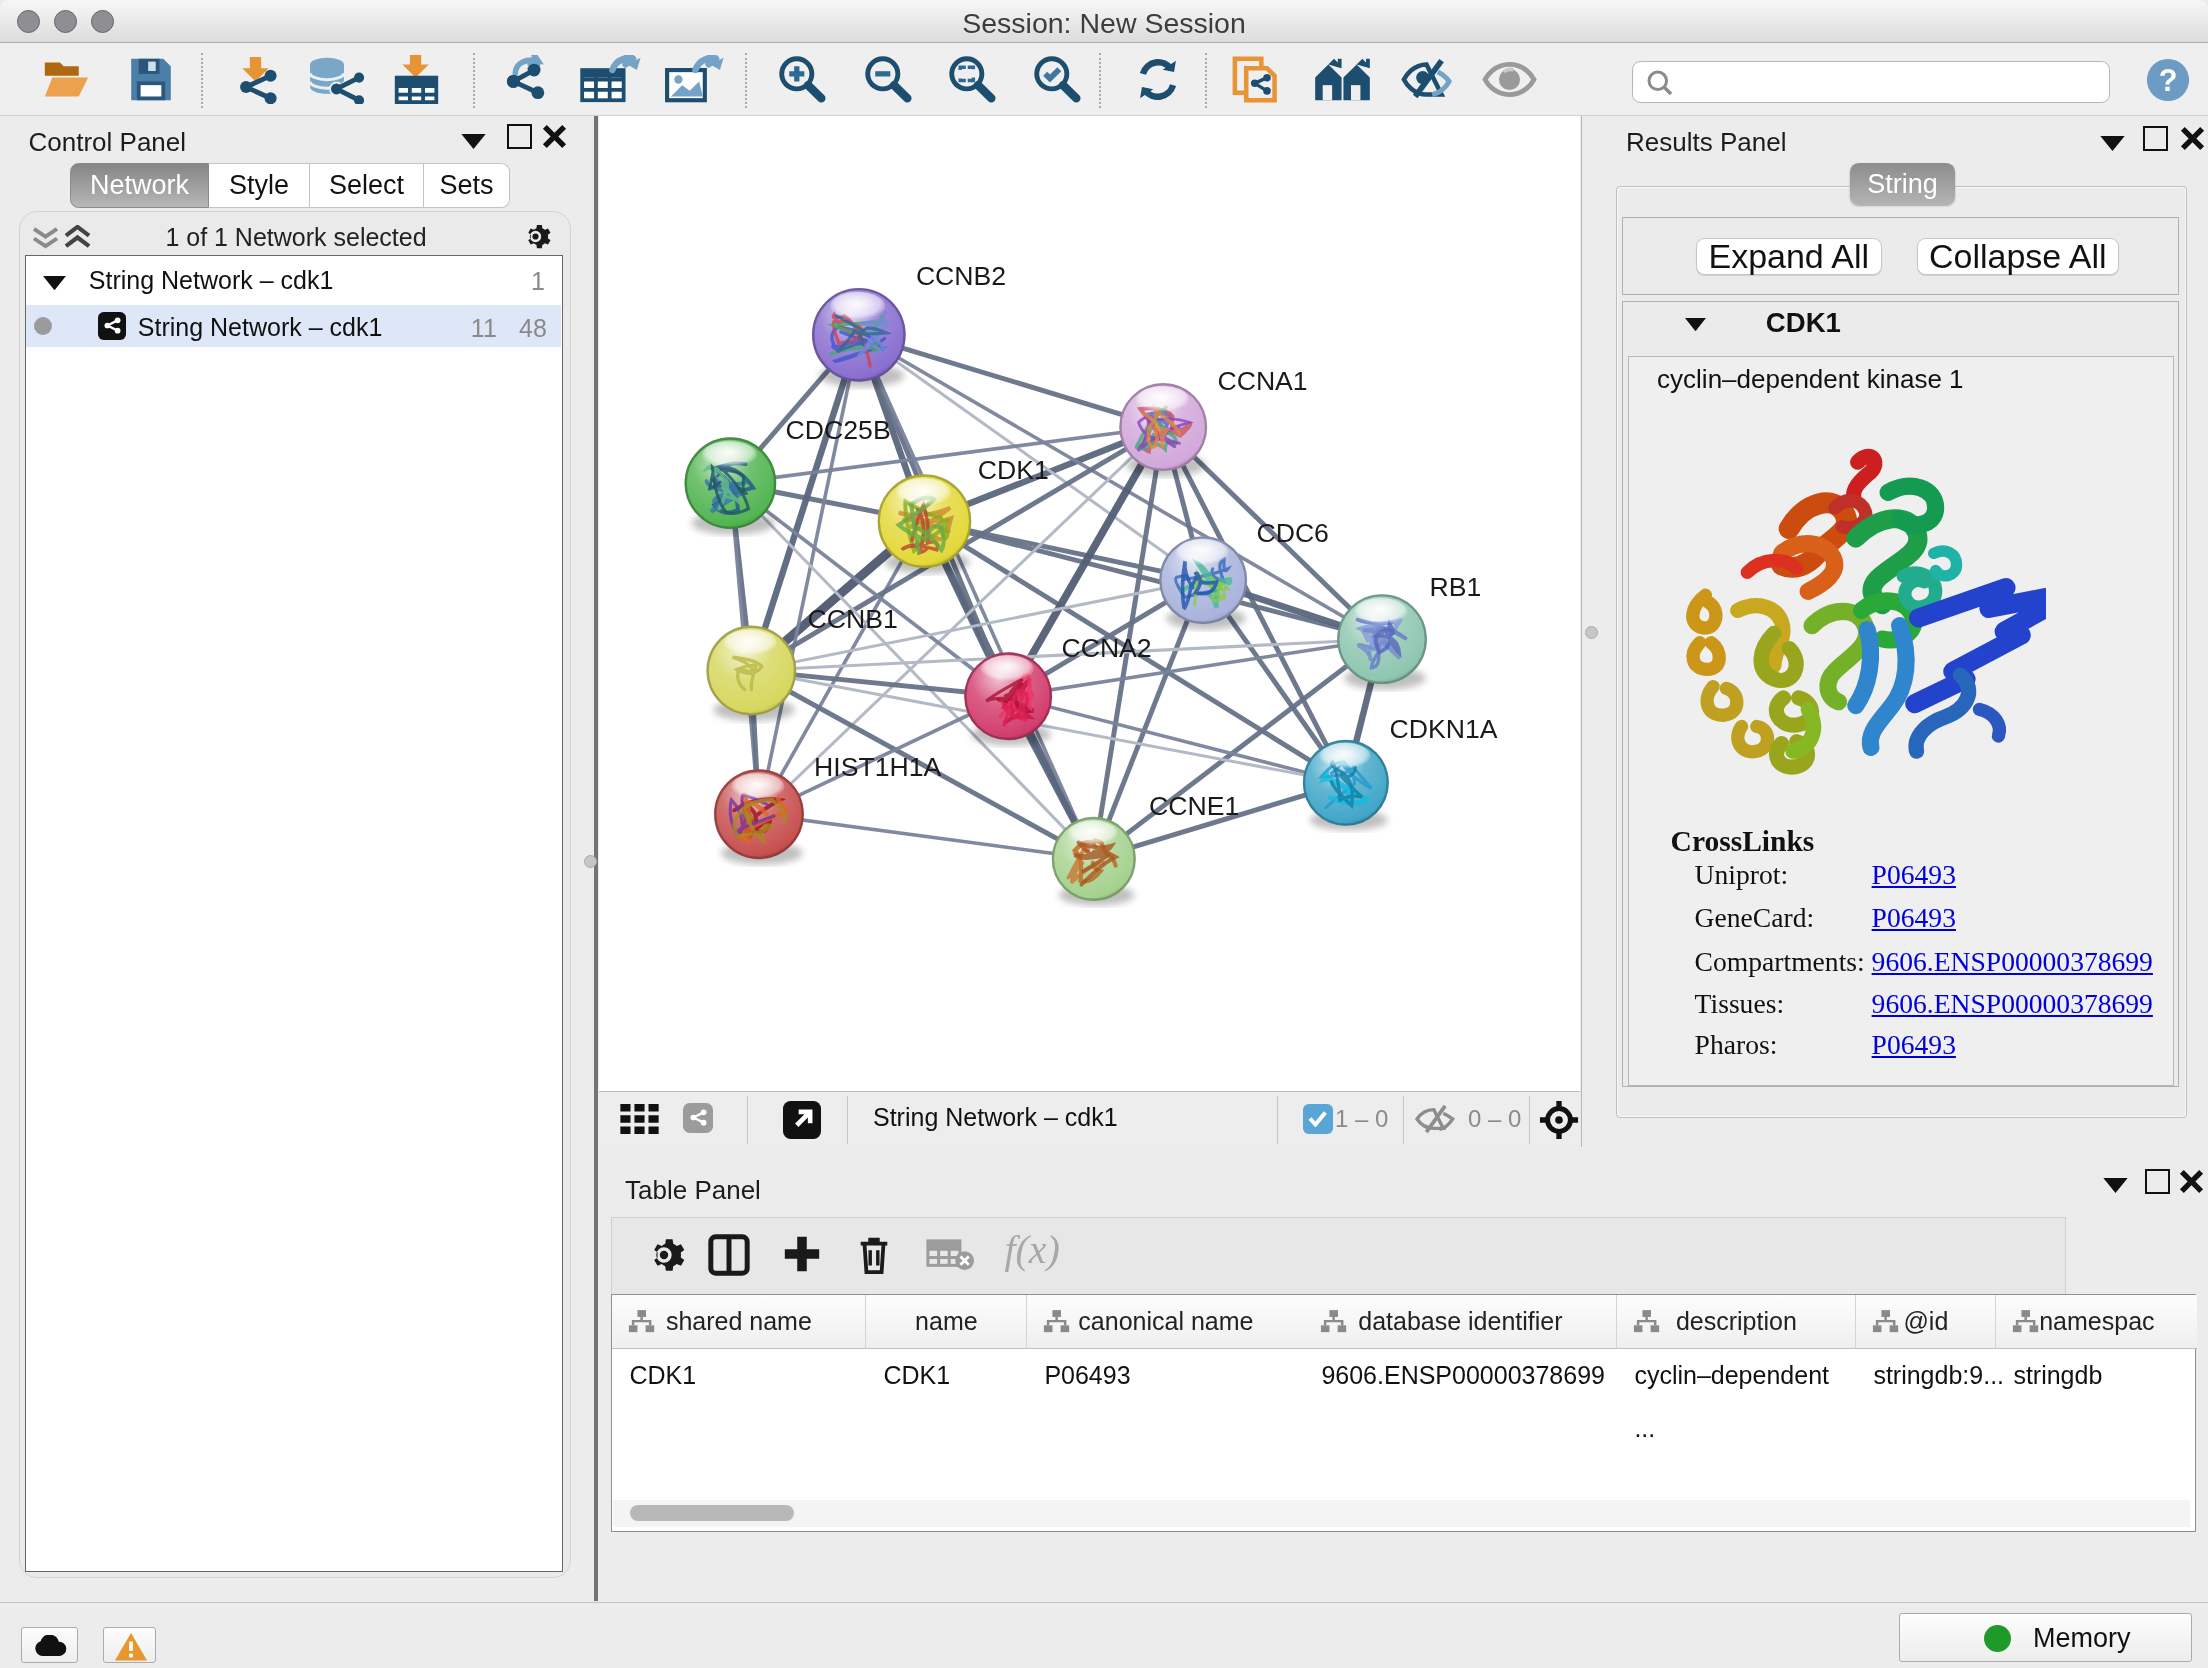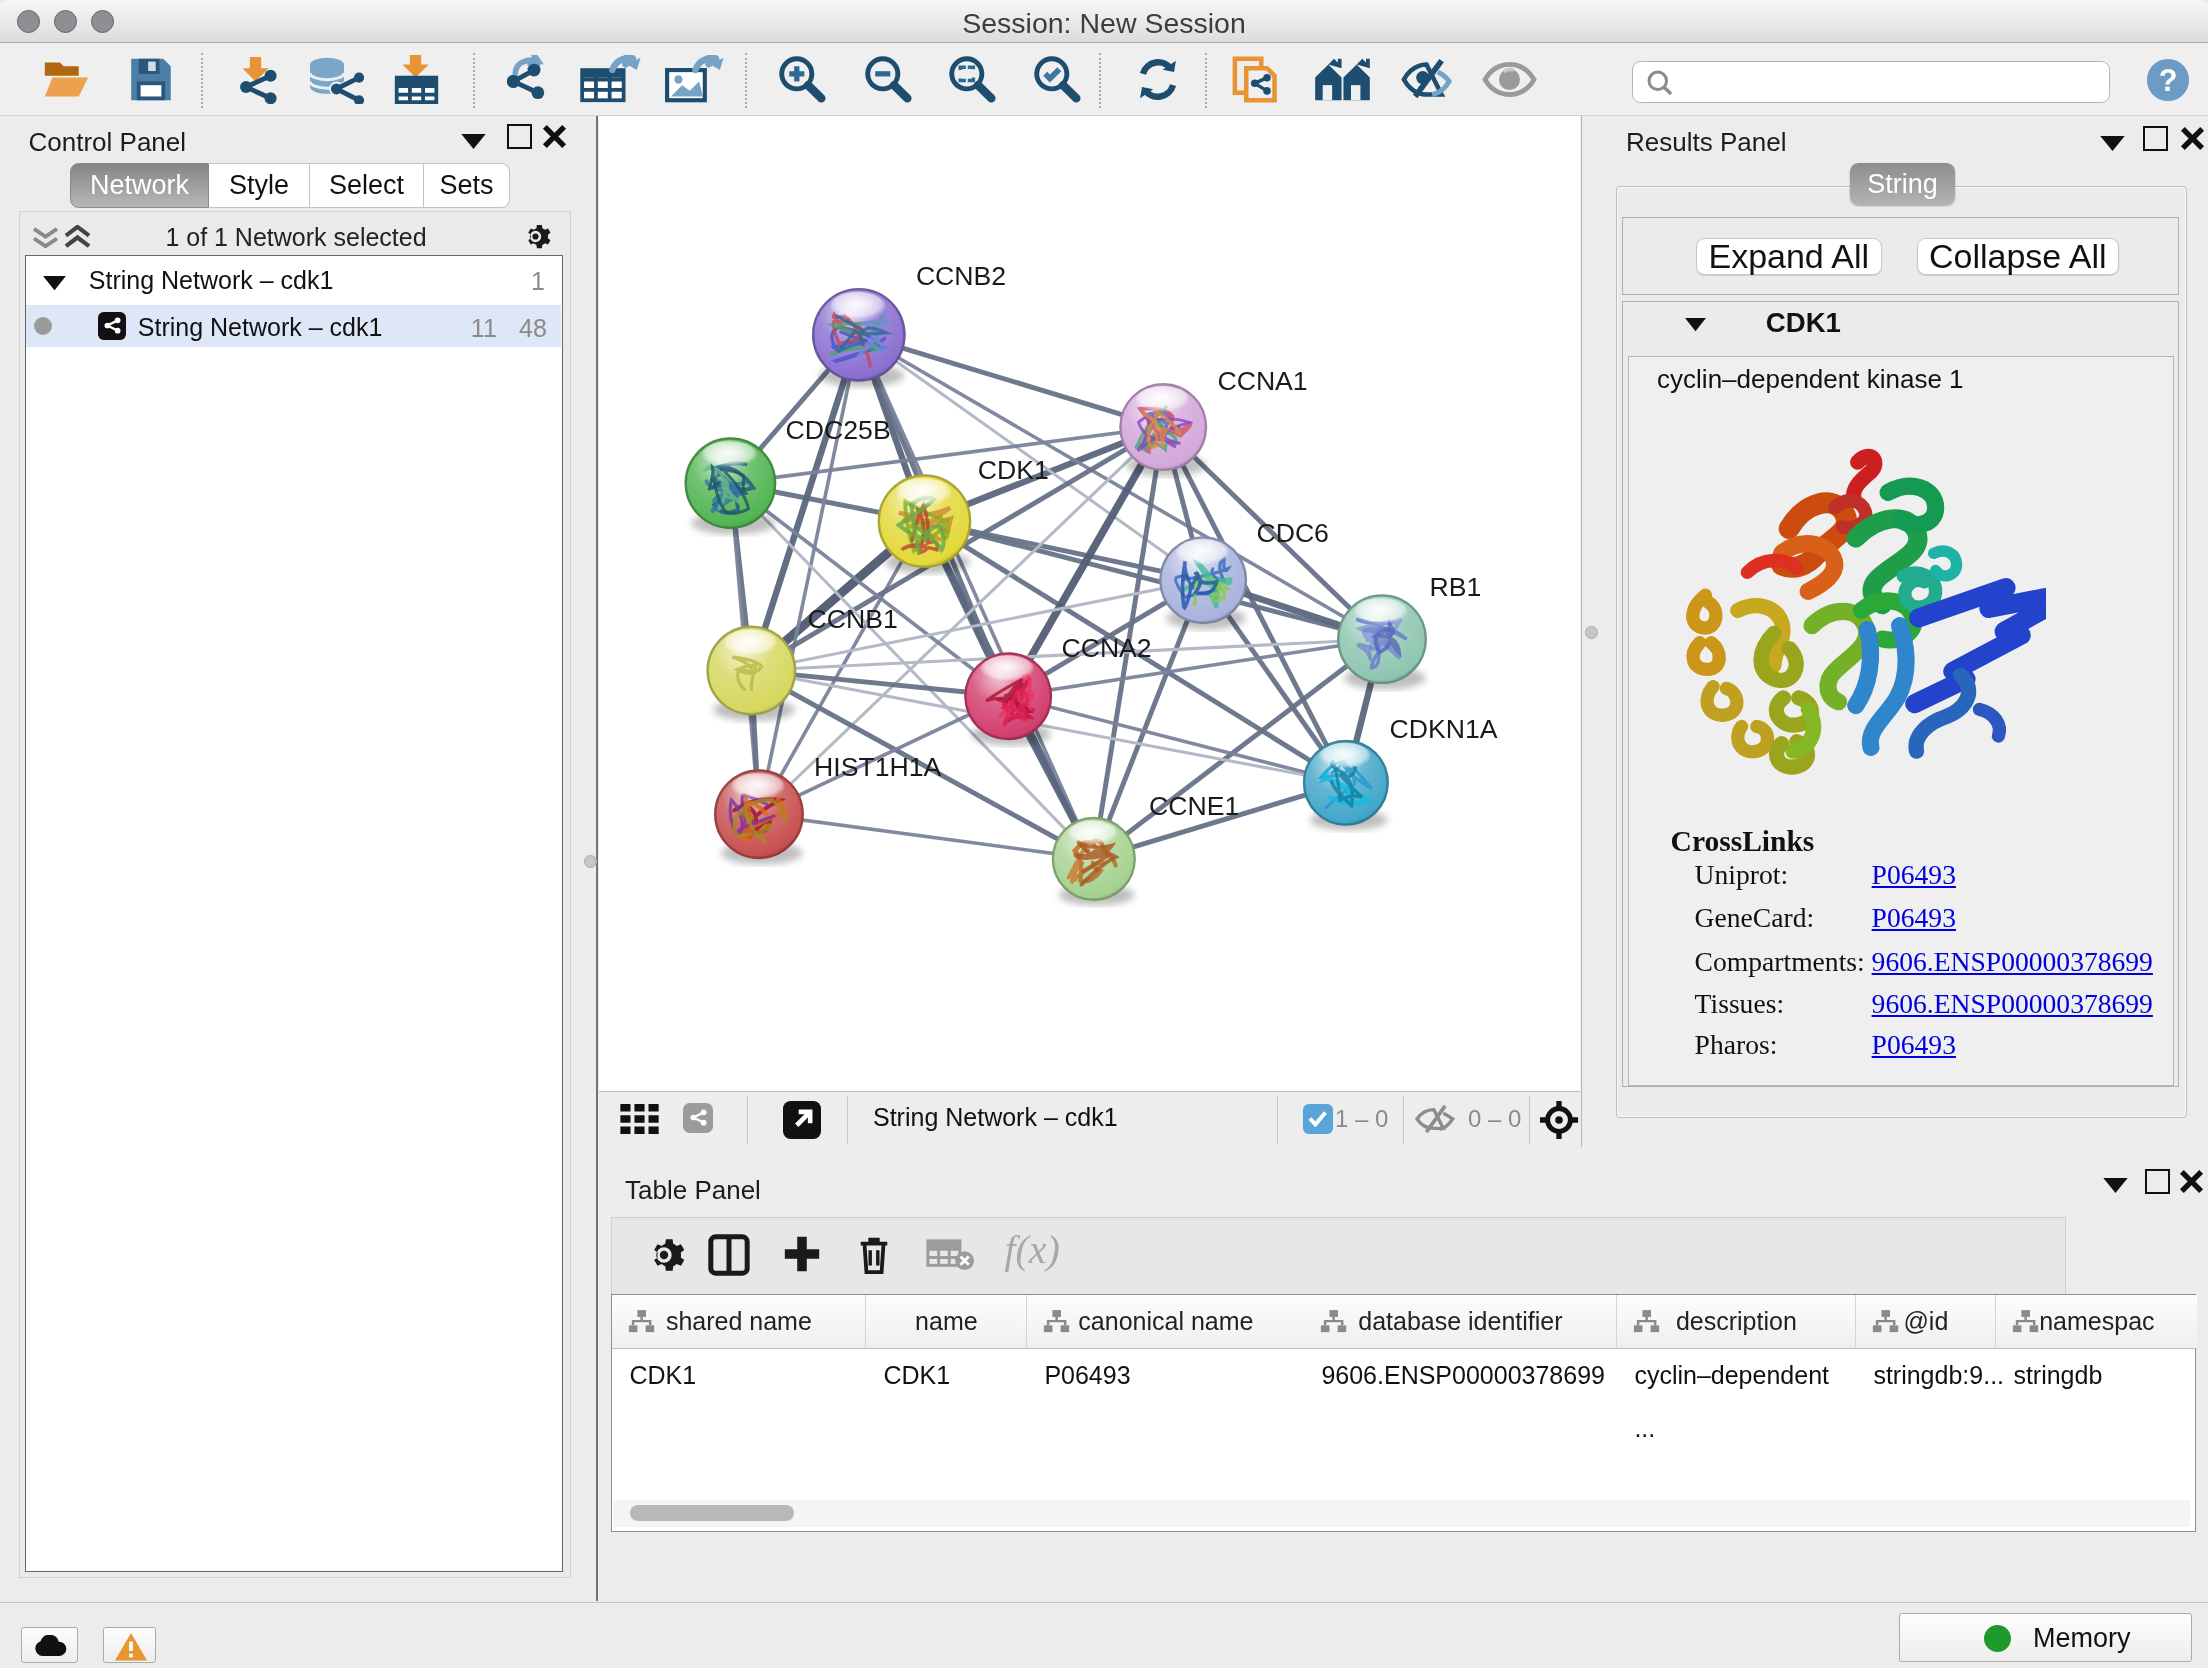--- a/index.html
+++ b/index.html
@@ -7,29 +7,29 @@
 
 #titlebar { left:0; top:0; width:2208px; height:43px; background:linear-gradient(#f7f7f7,#dcdcdc); border-bottom:1.4px solid #a9a9a9; border-radius:9.5px 9.5px 0 0; }
 .tl { position:absolute; top:9.5px; width:23px; height:23px; border-radius:50%; background:#8e8e93; border:1.4px solid #66666b; }
 #wtitle { position:absolute; top:6.7px; left:0; width:100%; text-align:center; font-size:28.5px; color:#3d3d3d; }
 
 #toolbar { left:0; top:43px; width:2208px; height:73px; background:#efefef; border-bottom:1px solid #cfcfcf; }
 .vsep { position:absolute; top:9.5px; height:55px; width:0; border-left:2.9px dotted #a9a9a9; }
 .ticon { position:absolute; top:12.4px; }
 #searchbox { position:absolute; left:1632px; top:18px; width:478px; height:42px; background:#fff; border:1.9px solid #b5b5b5; border-radius:8.6px; }
 
-#cpanel { left:0; top:116px; width:598px; height:1485px; background:#ececec; border-right:2px solid #737373; }
+#cpanel { left:0; top:116px; width:598px; height:1485px; background:#ececec; border-right:4px solid #737373; }
 .ptitle { font-size:26px; color:#1c1c1c; }
 .tabs { position:absolute; display:flex; }
 .tab { height:45px; line-height:43px; text-align:center; font-size:27px; background:#fff; border:1px solid #c3c3c3; border-left:none; color:#111; }
 .tab.first { border-left:1px solid #c3c3c3; border-radius:8.6px 0 0 8.6px; }
 .tab.last { border-radius:0 8.6px 8.6px 0; }
 .tab.sel { background:linear-gradient(#858585,#b7b7b7); color:#fff; border-color:#8a8a8a; }
 .stab { position:absolute; z-index:5; height:42px; line-height:42px; text-align:center; font-size:27px; background:linear-gradient(#8d8d8d,#b3b3b3); color:#fff; border-radius:8.6px; box-shadow:0 1px 1.9px rgba(0,0,0,.3); }
-#cbox { left:19px; top:95px; width:552px; height:1367px; background:#eaeaea; border:1px solid #d2d2d2; border-radius:0; }
+#cbox { left:19px; top:95px; width:552px; height:1367px; background:#eaeaea; border:1px solid #d2d2d2; border-radius:18px; }
 #ctree { position:absolute; left:4.8px; top:43px; width:538px; height:1317px; background:#fff; border:1.9px solid #666; }
 .num { color:#8a8a8a; font-size:25px; }
 
 #canvas { left:599px; top:116px; width:981px; height:975px; background:#fff; }
 #netbar { left:599px; top:1091px; width:981px; height:55px; background:#ededed; border-top:1px solid #bdbdbd; }
 .nsep { position:absolute; top:3.8px; height:48px; width:0; border-left:1px solid #c6c6c6; }
 .nlab { font-size:28px; fill:#1a1a1a; font-family:"Liberation Sans",sans-serif; }
 
 #rpanel { left:1581px; top:116px; width:628px; height:1031px; background:#ececec; border-left:1px solid #b5b5b5; }
 #rbox { position:absolute; left:34px; top:70px; width:571px; height:932px; background:#ebebeb; border:1.9px solid #bdbdbd; border-radius:3.8px; box-shadow:inset 0 0 0 1px #f8f8f8; }

